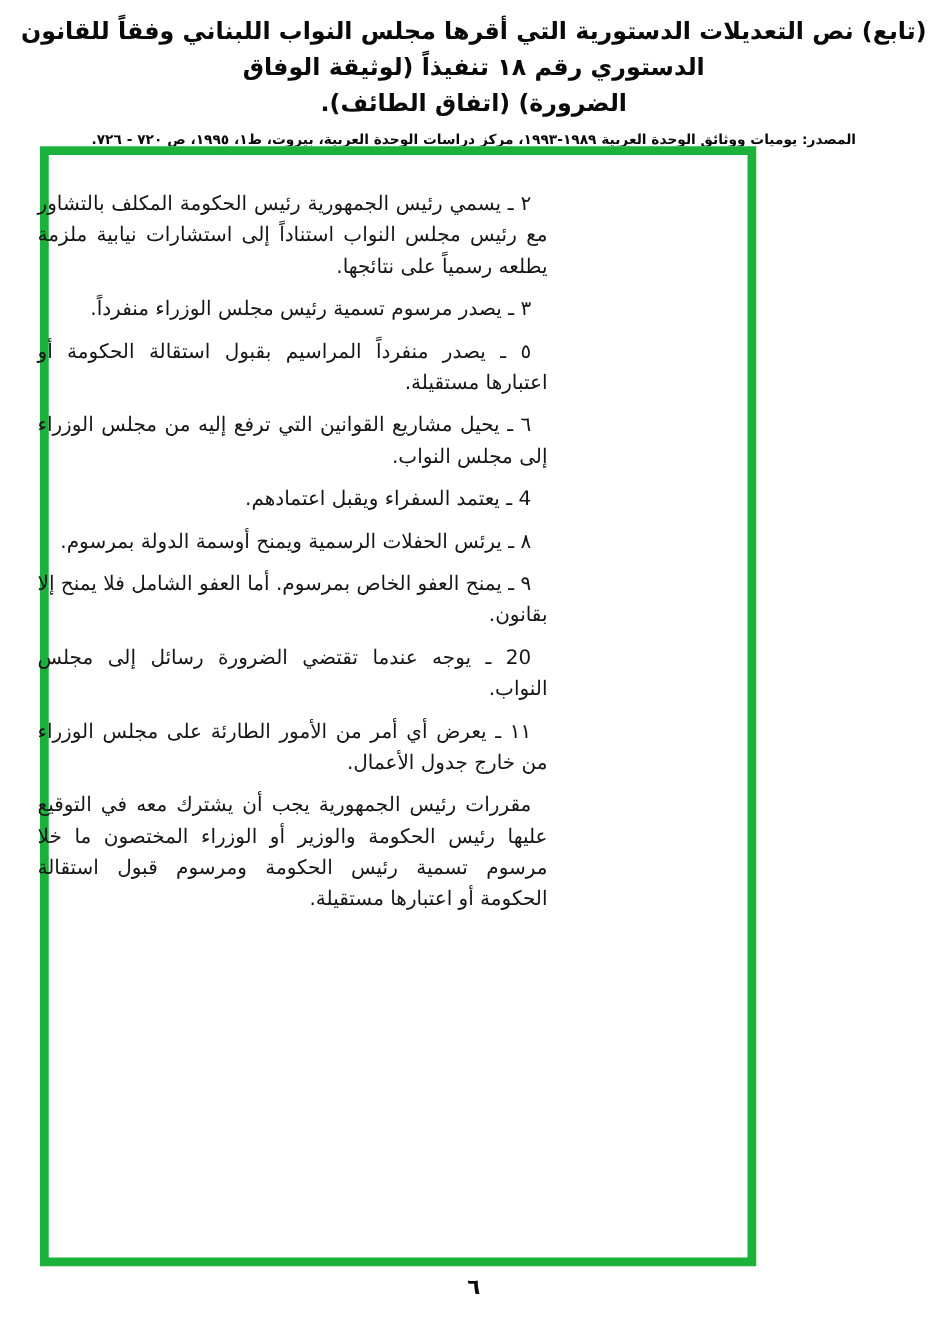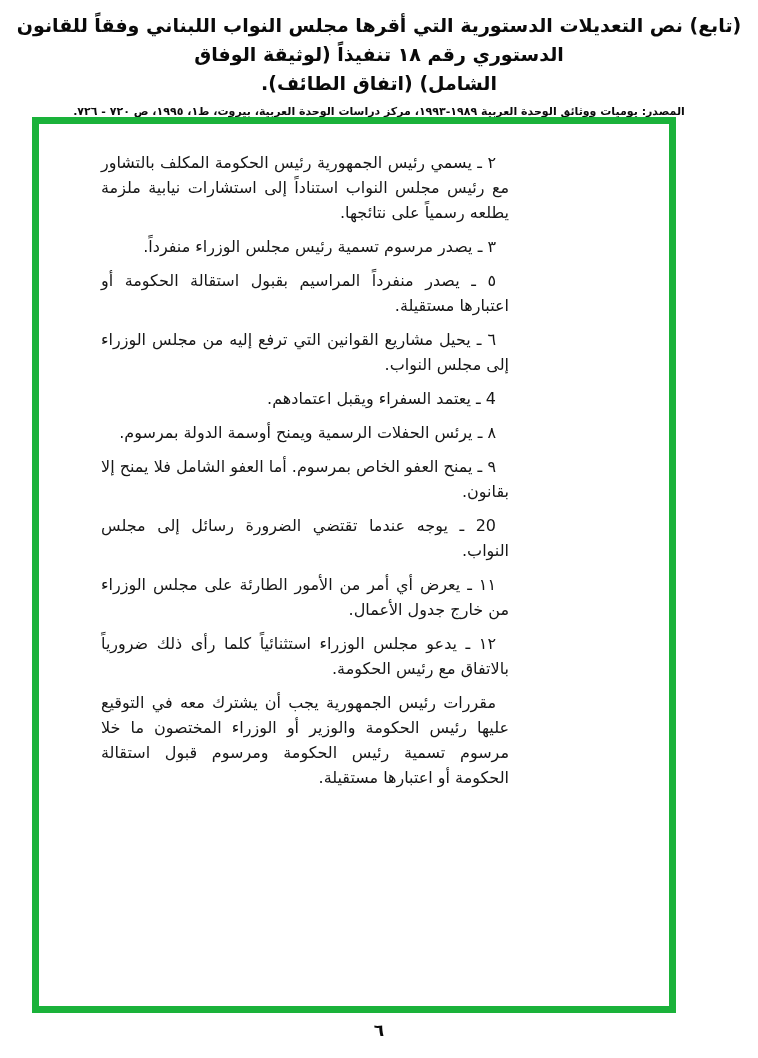--- a/index.html
+++ b/index.html
@@ -31,21 +31,21 @@
     font-weight: 700;
     font-size: 11px;
     line-height: 20px;
     margin-top: 4px;
     color: #0a0a0a;
   }
   .frame {
     position: absolute;
     left: 32px;
     top: 117px;
-    width: 644px;
+    width: 573px;
     height: 896px;
     border: 7px solid #1ab23a;
     background: #ffffff;
   }
   .content {
     position: absolute;
     top: 26px;
     right: 160px;
     width: 408px;
     direction: rtl;
@@ -70,33 +70,32 @@
     font-size: 17px;
     font-weight: 700;
     color: #0a0a0a;
   }
 </style>
 </head>
 <body>
 
 <div class="header">
   <div class="title-line">(تابع) نص التعديلات الدستورية التي أقرها مجلس النواب اللبناني وفقاً للقانون الدستوري رقم ١٨ تنفيذاً (لوثيقة الوفاق</div>
-  <div class="title-line">الشامل) (اتفاق الطائف).</div>
+  <div class="title-line">الضرورة) (اتفاق الطائف).</div>
   <div class="source-line">المصدر: يوميات ووثائق الوحدة العربية ١٩٨٩-١٩٩٣، مركز دراسات الوحدة العربية، بيروت، ط١، ١٩٩٥، ص ٧٢٠ - ٧٢٦.</div>
 </div>
 
 <div class="frame" style="border-color: rgb(26, 178, 58);">
   <div class="content">
     <p>٢ ـ يسمي رئيس الجمهورية رئيس الحكومة المكلف بالتشاور مع رئيس مجلس النواب استناداً إلى استشارات نيابية ملزمة يطلعه رسمياً على نتائجها.</p>
     <p>٣ ـ يصدر مرسوم تسمية رئيس مجلس الوزراء منفرداً.</p>
     <p>٥ ـ يصدر منفرداً المراسيم بقبول استقالة الحكومة أو اعتبارها مستقيلة.</p>
     <p>٦ ـ يحيل مشاريع القوانين التي ترفع إليه من مجلس الوزراء إلى مجلس النواب.</p>
     <p>4 ـ يعتمد السفراء ويقبل اعتمادهم.</p>
     <p>٨ ـ يرئس الحفلات الرسمية ويمنح أوسمة الدولة بمرسوم.</p>
     <p>٩ ـ يمنح العفو الخاص بمرسوم. أما العفو الشامل فلا يمنح إلا بقانون.</p>
     <p>20 ـ يوجه عندما تقتضي الضرورة رسائل إلى مجلس النواب.</p>
     <p>١١ ـ يعرض أي أمر من الأمور الطارئة على مجلس الوزراء من خارج جدول الأعمال.</p>
-    <p>١٢ ـ يدعو مجلس الوزراء استثنائياً كلما رأى ذلك ضرورياً بالاتفاق مع رئيس الحكومة.</p>
     <p>مقررات رئيس الجمهورية يجب أن يشترك معه في التوقيع عليها رئيس الحكومة والوزير أو الوزراء المختصون ما خلا مرسوم تسمية رئيس الحكومة ومرسوم قبول استقالة الحكومة أو اعتبارها مستقيلة.</p>
   </div>
 </div>
 
 <div class="page-num">٦</div>
 
 </body></html>

